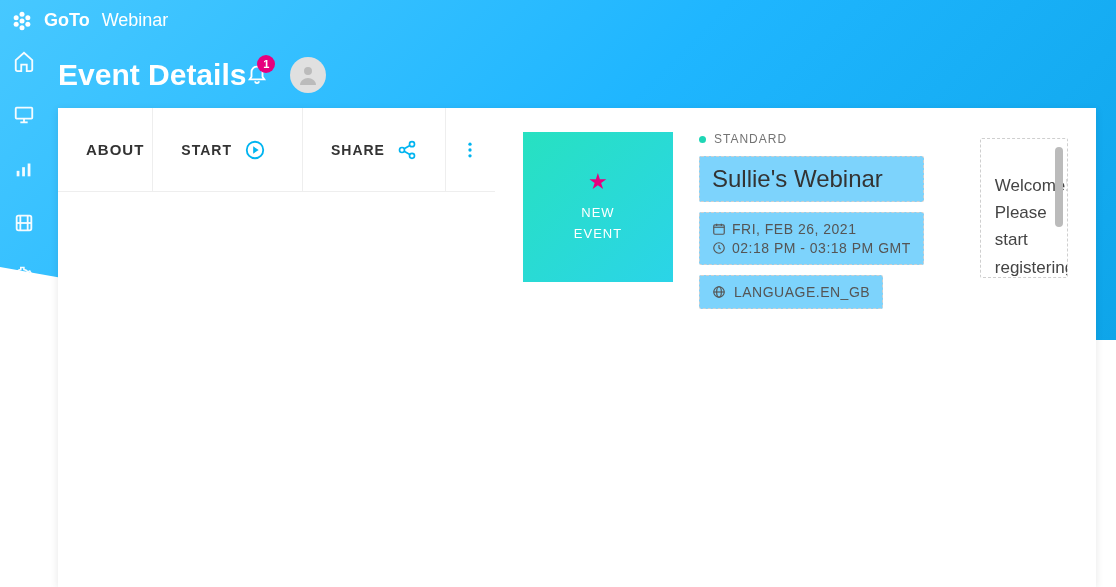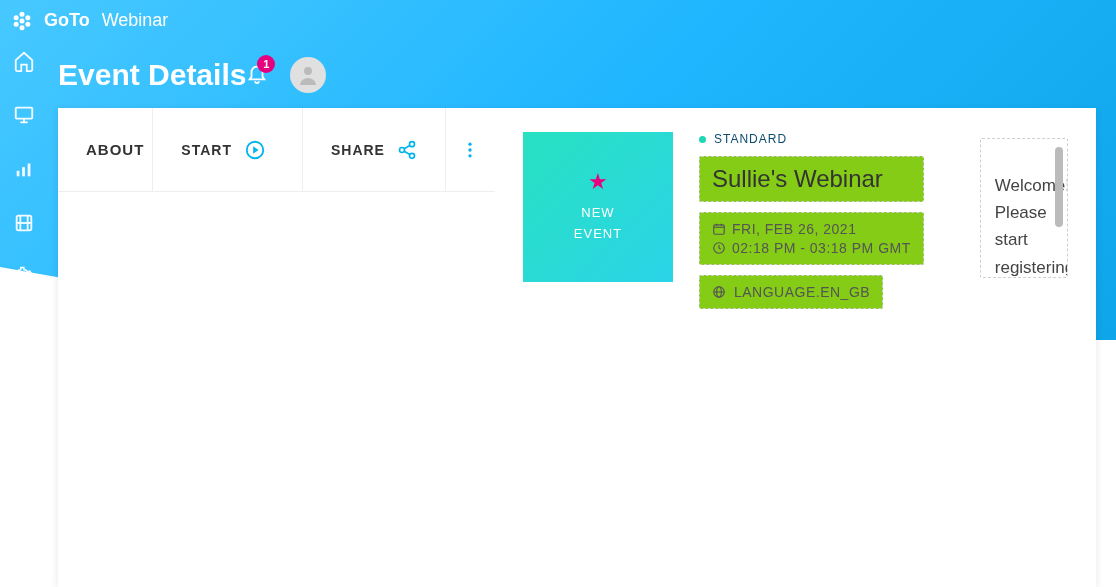--- a/index.html
+++ b/index.html
@@ -189,31 +189,31 @@
     display: flex;
     flex-direction: column;
     gap: 10px;
   }
   .status-row {
     display: flex;
     align-items: center;
     gap: 8px;
     font-size: 12px;
     letter-spacing: 1px;
-    color: #0c4a6e;
+    color: #737373;
   }
   .status-dot {
     width: 7px; height: 7px; border-radius: 50%;
     background: #1ed6b5;
   }
   .dashed-box {
     border: 1px dashed #cfcfcf;
     border-radius: 2px;
     padding: 8px 12px;
-    background: #84cc16;
+    background: #7dd3fc;
   }
   .title-box { font-size: 24px; color: #333; }
   .datetime-box {
     display: inline-flex;
     flex-direction: column;
     gap: 3px;
     align-self: flex-start;
     color: #555;
     font-size: 14px;
     letter-spacing: 0.5px;

